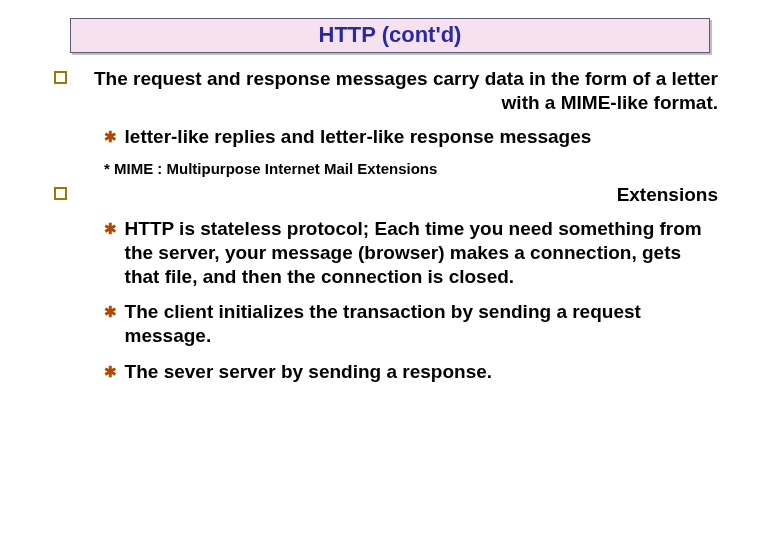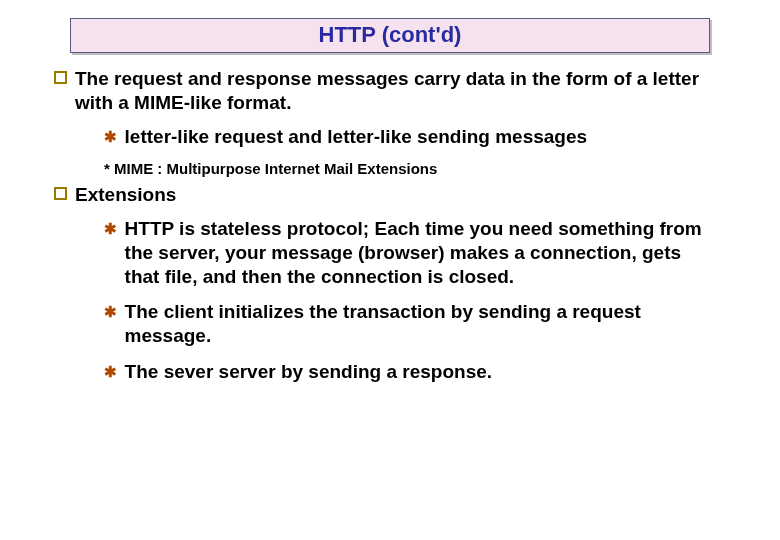--- a/index.html
+++ b/index.html
@@ -33,20 +33,21 @@
     padding: 0 44px 0 36px;
   }
   .q-item {
     display: flex;
     align-items: flex-start;
     font-size: 19px;
     font-weight: bold;
     color: #000;
     margin-bottom: 10px;
     line-height: 1.25;
+    text-align: right;
   }
   .q-marker {
     width: 13px; height: 13px;
     border: 2px solid #9a7a00;
     margin-top: 4px;
     margin-right: 8px;
     flex: 0 0 auto;
   }
   .q-text { flex: 1 1 auto; }
   .sub-list { padding-left: 50px; margin-bottom: 10px; }
@@ -121,21 +122,21 @@
 
   <div class="content">
 
     <div class="q-item">
       <span class="q-marker"></span>
       <span class="q-text">The request and response messages carry data in the form of a letter with a MIME-like format.</span>
     </div>
     <div class="sub-list">
       <div class="sub-item">
         <span class="star-marker">✱</span>
-        <span class="sub-text">letter-like request and letter-like sending messages</span>
+        <span class="sub-text">letter-like replies and letter-like response messages</span>
       </div>
     </div>
     <div class="footnote">* MIME : Multipurpose Internet Mail Extensions</div>
 
     <div class="q-item">
       <span class="q-marker"></span>
       <span class="q-text">Extensions</span>
     </div>
     <div class="sub-list">
       <div class="sub-item">

